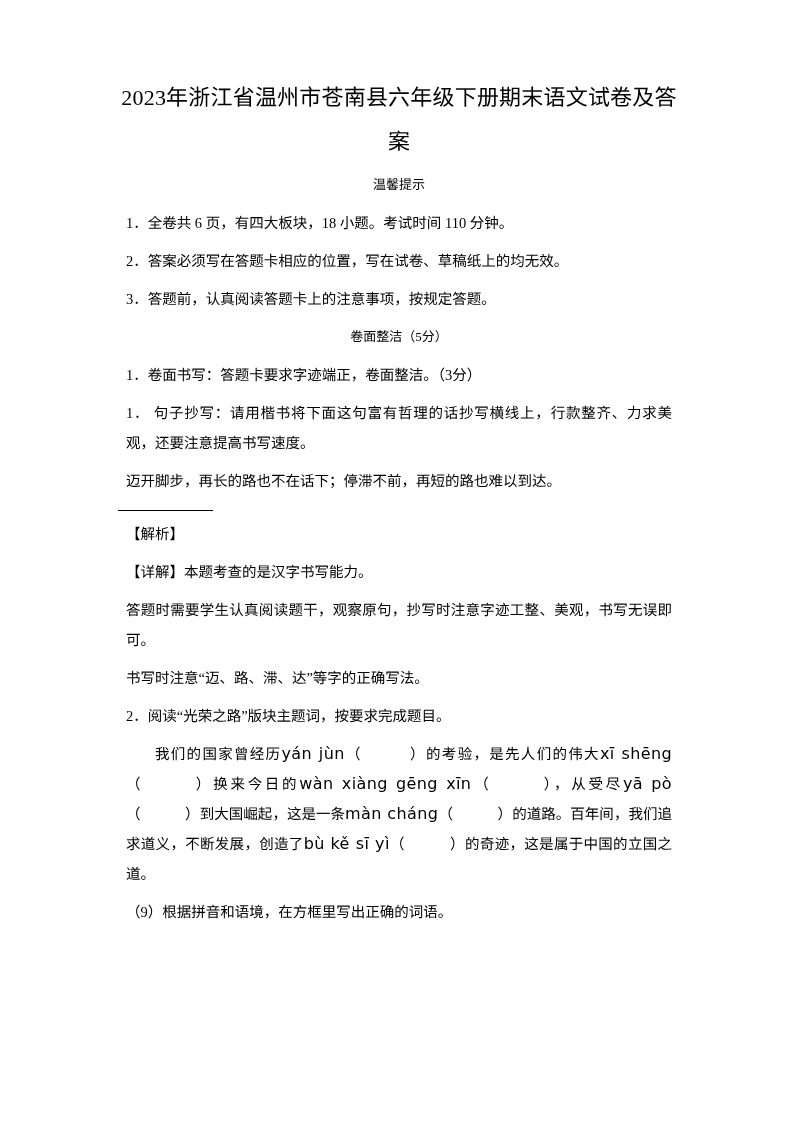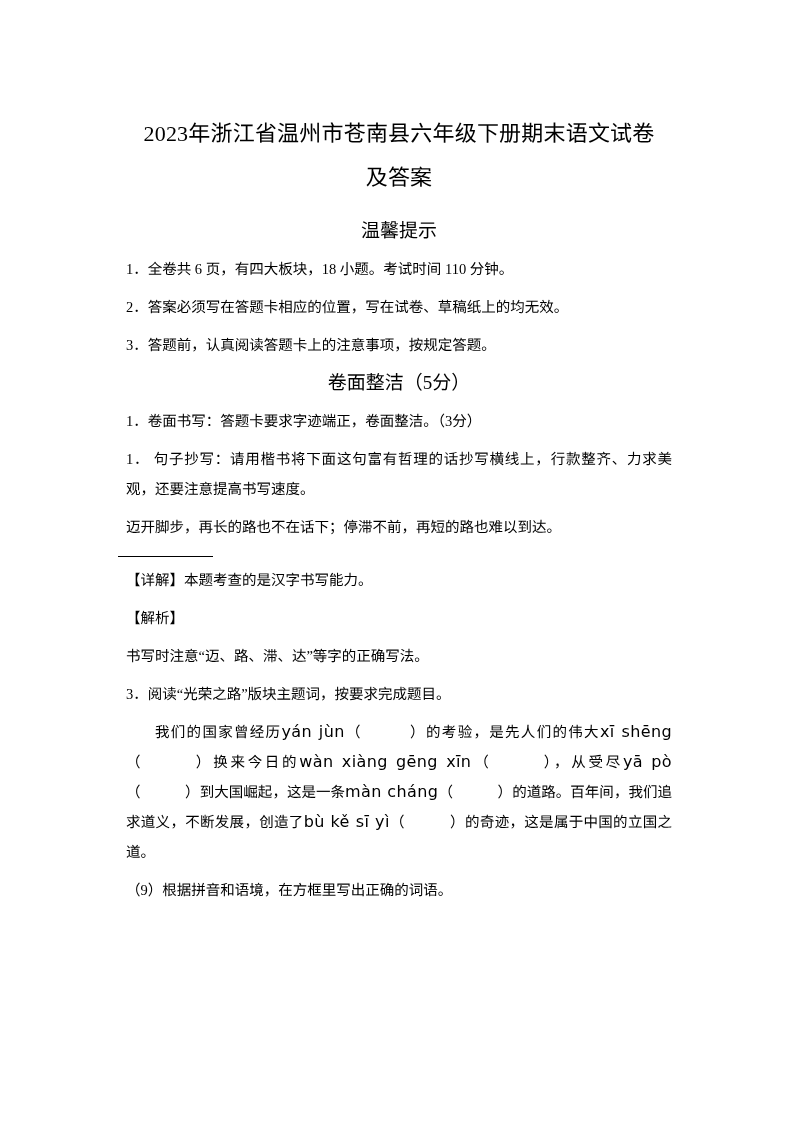--- a/index.html
+++ b/index.html
@@ -22,31 +22,31 @@
     padding: 0;
     overflow: hidden;
   }
   .content {
     position: absolute;
     left: 118px;
     top: 0;
     width: 562px;
   }
   .doc-title {
-    margin: 16px;
-    padding-top: 96px;
+    margin: 0;
+    padding-top: 76px;
     font-size: 22px;
     font-weight: normal;
     line-height: 44px;
     text-align: center;
     letter-spacing: 0.2px;
   }
   .center-head {
     text-align: center;
-    font-size: 19px;
+    font-size: 13px;
     line-height: 30px;
     margin: 6px 0 2px 0;
   }
   .para {
     font-size: 14.5px;
     line-height: 30px;
     margin: 8px;
     text-align: justify;
     text-justify: inter-ideograph;
   }
@@ -84,26 +84,27 @@
 
     <div class="center-head">卷面整洁（5分）</div>
 
     <p class="para">1．卷面书写：答题卡要求字迹端正，卷面整洁。（3分）</p>
     <p class="para">1． 句子抄写：请用楷书将下面这句富有哲理的话抄写横线上，行款整齐、力求美观，还要注意提高书写速度。</p>
     <p class="para">迈开脚步，再长的路也不在话下；停滞不前，再短的路也难以到达。</p>
 
     <hr class="ruler">
 
 
+    <p class="para">【解析】</p>
+
     <p class="para"><span>【详解】</span><span>本题考查的是汉字书写能力。</span></p>
-
-    <p class="para">【解析】</p>
+    <p class="para">答题时需要学生认真阅读题干，观察原句，抄写时注意字迹工整、美观，书写无误即可。</p>
     <p class="para">书写时注意“迈、路、滞、达”等字的正确写法。</p>
 
 
-    <p class="para">3．阅读“光荣之路”版块主题词，按要求完成题目。</p>
+    <p class="para">2．阅读“光荣之路”版块主题词，按要求完成题目。</p>
 
     <p class="para indent2"><span>我们的国家曾经历</span><span class="pinyin">yán jùn</span><span class="blank-paren">（　　　）</span><span>的考验，是先人们的伟大</span><span class="pinyin">xī shēng</span><span class="blank-paren">（　　　）</span><span>换来今日的</span><span class="pinyin">wàn xiàng gēng xīn</span><span class="blank-paren">（　　　）</span><span>，从受尽</span><span class="pinyin">yā pò</span><span class="blank-paren">（　　　）</span><span>到大国崛起，这是一条</span><span class="pinyin">màn cháng</span><span class="blank-paren">（　　　）</span><span>的道路。百年间，我们追求道义，不断发展，创造了</span><span class="pinyin">bù kě sī yì</span><span class="blank-paren">（　　　）</span><span>的奇迹，这是属于中国的立国之道。</span></p>
 
     <p class="para">（9）根据拼音和语境，在方框里写出正确的词语。</p>
 
   </div>
 </div>
 
 </body></html>

